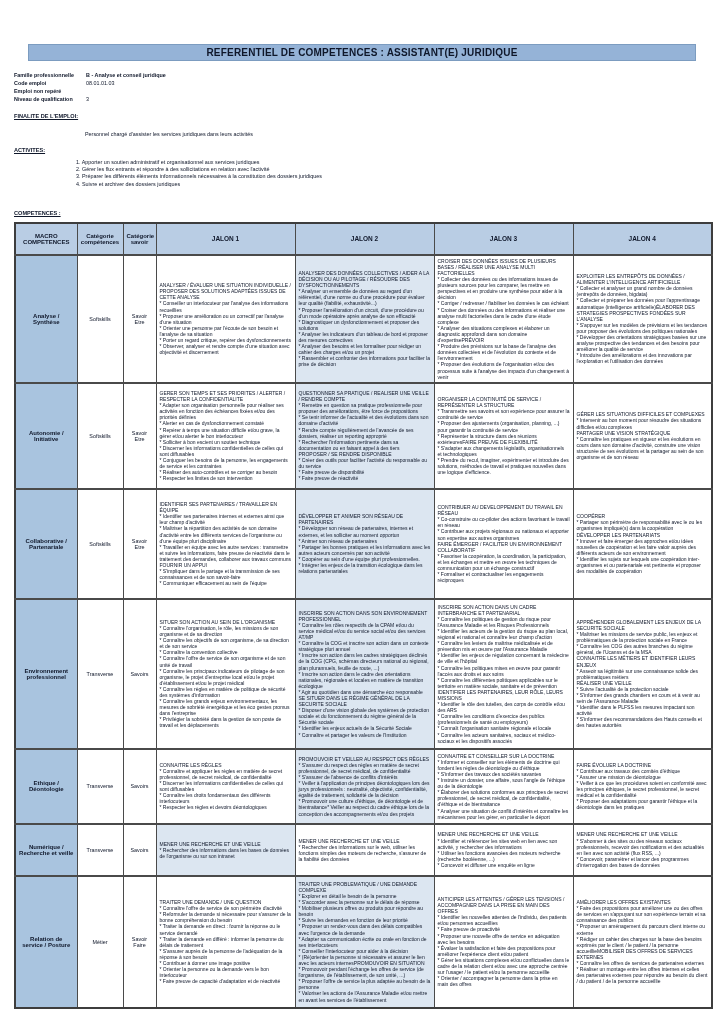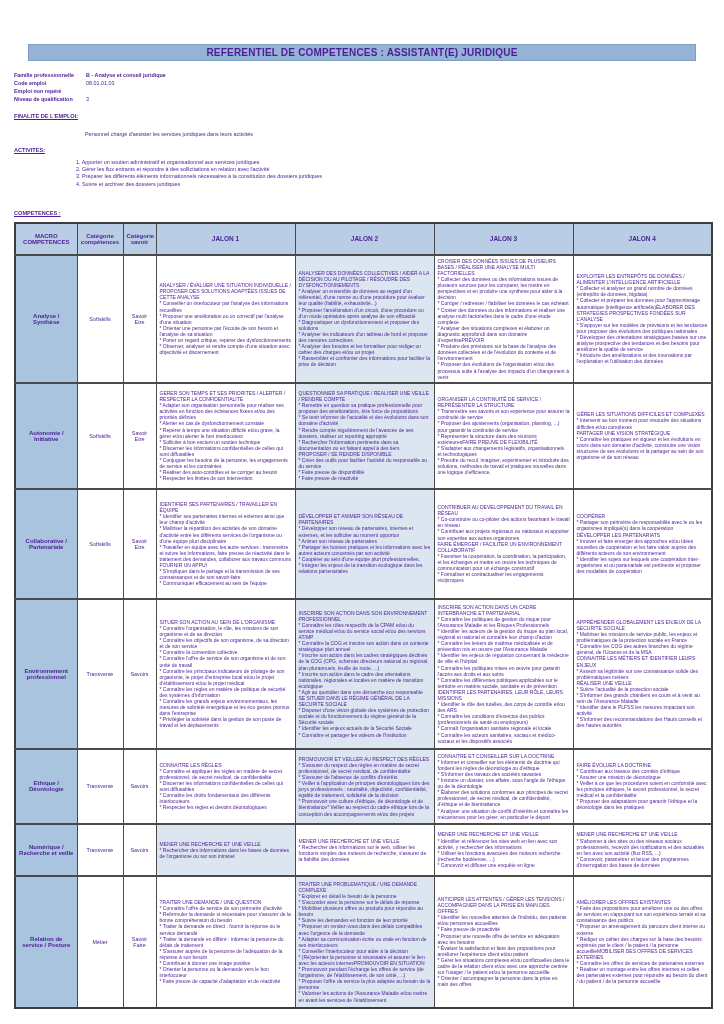--- a/index.html
+++ b/index.html
@@ -1,17 +1,17 @@
 <!DOCTYPE html>
 <html><head>
 <meta charset="utf-8">
 <style>
   html,body{margin:0;padding:0;background:#e8e8e8;}
   .page{width:724px;height:1024px;background:#ffffff;position:relative;
-        font-family:"Liberation Sans",sans-serif;color:#4c1d95;overflow:hidden;box-sizing:border-box;}
+        font-family:"Liberation Sans",sans-serif;color:#0f172a;overflow:hidden;box-sizing:border-box;}
   .banner{margin:44px 28px 0 28px;background:#95b3d7;border:1px solid #7c9cc0;
           text-align:center;font-weight:bold;font-size:10px;padding:2px 0;letter-spacing:.2px;}
   .meta{margin:10px 0 0 14px;font-size:5.4px;line-height:8px;}
   .meta-row{display:flex;}
   .meta-label{width:72px;font-weight:bold;}
   .meta-value{font-weight:bold;}
   .meta-value.plain{font-weight:normal;}
   .section-label{margin:10px 0 0 14px;font-size:5.6px;font-weight:bold;text-decoration:underline;}
   .finalite-value{margin:12px 0 0 85px;font-size:5.4px;}
   .activities{margin:6px 0 0 76px;font-size:5.4px;line-height:7.2px;}

